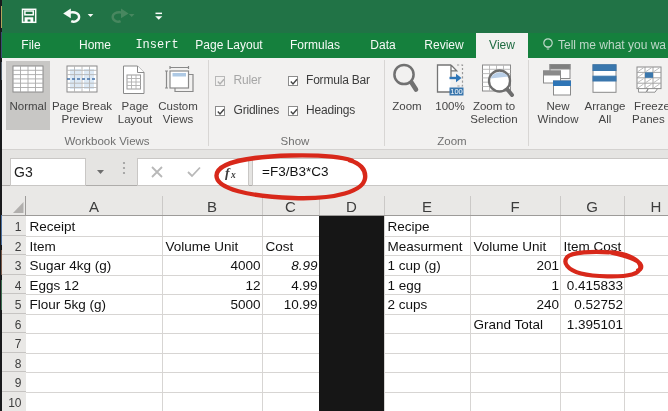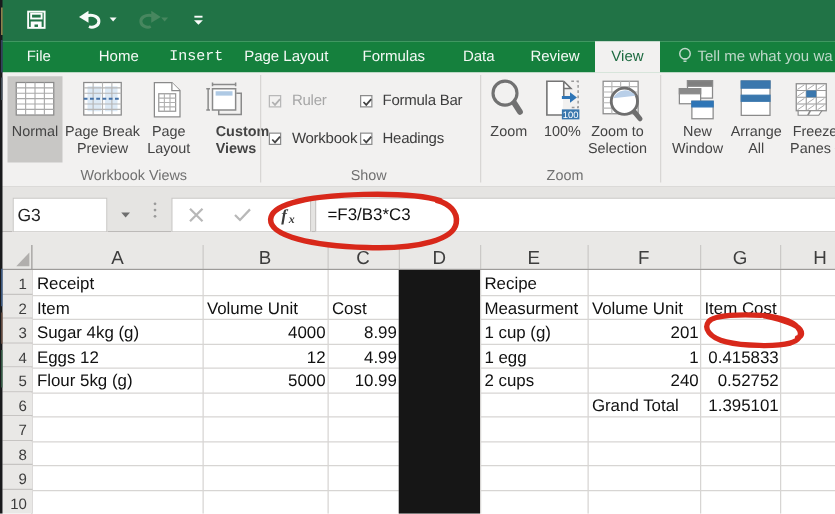--- a/index.html
+++ b/index.html
@@ -105,42 +105,42 @@
         <path d="M170 9.5 h18.5 M170 8 v3 M188.5 8 v3" stroke-width="1.2"></path>
         <path d="M166.5 13 v17 M165 13 h3 M165 30 h3" stroke-width="1.2"></path>
         <rect x="170" y="13" width="18.5" height="17" fill="#fff" stroke-width="1.2"></rect>
         <rect x="172.5" y="15" width="13.5" height="3.5" fill="#aec9e4" stroke="none"></rect>
         <path d="M175 30 v3.5 h18 v-17 h-4" stroke-width="1.2"></path>
       </g>
     </svg>
     <div class="rlabel" style="left:28px;top:42px;">Normal</div>
     <div class="rlabel" style="left:82px;top:42px;text-align:center;">Page Break<br>Preview</div>
     <div class="rlabel" style="left:135px;top:42px;text-align:center;">Page<br>Layout</div>
-    <div class="rlabel" style="left:194px;top:42px;font-weight:bold;">Custom<br>Views</div>
+    <div class="rlabel" style="left:178px;top:42px;text-align:center;">Custom<br>Views</div>
     <div class="glabel" style="left:107px;top:77px;">Workbook Views</div>
     <div class="rsep" style="left:208px;"></div>
 
     <div class="cbox" style="left:215px;top:17.5px;background:#f2f1f0;border-color:#b8b8b8;">
       <svg width="10" height="10">
           <path d="M1.8 4.6 l2.2 2.3 L8 2.3" stroke="#b0b0b0" stroke-width="1.4" fill="none"></path>
         </svg>
       </div>
     <div class="cblabel" style="left:233.5px;top:15px;color:#a6a6a6;">Ruler</div>
     <div class="cbox" style="left:288px;top:17.5px;">
       <svg width="10" height="10">
           <path d="M1.8 4.6 l2.2 2.3 L8 2.3" stroke="#444" stroke-width="1.4" fill="none"></path>
         </svg>
       </div>
     <div class="cblabel" style="left:306px;top:15px;">Formula Bar</div>
     <div class="cbox" style="left:215px;top:47.5px;">
       <svg width="10" height="10">
           <path d="M1.8 4.6 l2.2 2.3 L8 2.3" stroke="#444" stroke-width="1.4" fill="none"></path>
         </svg>
       </div>
-    <div class="cblabel" style="left:233.5px;top:45px;">Workbook</div>
+    <div class="cblabel" style="left:233.5px;top:45px;">Gridlines</div>
     <div class="cbox" style="left:288px;top:47.5px;">
       <svg width="10" height="10">
           <path d="M1.8 4.6 l2.2 2.3 L8 2.3" stroke="#444" stroke-width="1.4" fill="none"></path>
         </svg>
       </div>
     <div class="cblabel" style="left:306px;top:45px;">Headings</div>
     <div class="glabel" style="left:295px;top:77px;">Show</div>
     <div class="rsep" style="left:384px;"></div>
 
     <svg width="145" height="92" style="position:absolute;left:385px;top:0">
@@ -276,21 +276,21 @@
     <div class="cell" style="left:29.5px;top:31px;">Receipt</div>
     <div class="cell" style="left:387.5px;top:31px;">Recipe</div>
     <div class="cell" style="left:29.5px;top:50.5px;">Item</div>
     <div class="cell" style="left:165.5px;top:50.5px;">Volume Unit</div>
     <div class="cell" style="left:265.5px;top:50.5px;">Cost</div>
     <div class="cell" style="left:387.5px;top:50.5px;">Measurment</div>
     <div class="cell" style="left:473.5px;top:50.5px;">Volume Unit</div>
     <div class="cell" style="left:563.5px;top:50.5px;">Item Cost</div>
     <div class="cell" style="left:29.5px;top:70px;">Sugar 4kg (g)</div>
     <div class="cell num" style="left:162px;top:70px;width:98.5px;">4000</div>
-    <div class="cell num" style="left:262px;top:70px;width:55.5px;">8.99</div>
+    <div class="cell num" style="left:262px;top:70px;width:55.5px;font-style:italic;">8.99</div>
     <div class="cell" style="left:387.5px;top:70px;">1 cup (g)</div>
     <div class="cell num" style="left:470px;top:70px;width:89px;">201</div>
     <div class="cell" style="left:29.5px;top:89.5px;">Eggs 12</div>
     <div class="cell num" style="left:162px;top:89.5px;width:98.5px;">12</div>
     <div class="cell num" style="left:262px;top:89.5px;width:55.5px;">4.99</div>
     <div class="cell" style="left:387.5px;top:89.5px;">1 egg</div>
     <div class="cell num" style="left:470px;top:89.5px;width:89px;">1</div>
     <div class="cell num" style="left:560px;top:89.5px;width:63px;">0.415833</div>
     <div class="cell" style="left:29.5px;top:109px;">Flour 5kg (g)</div>
     <div class="cell num" style="left:162px;top:109px;width:98.5px;">5000</div>

